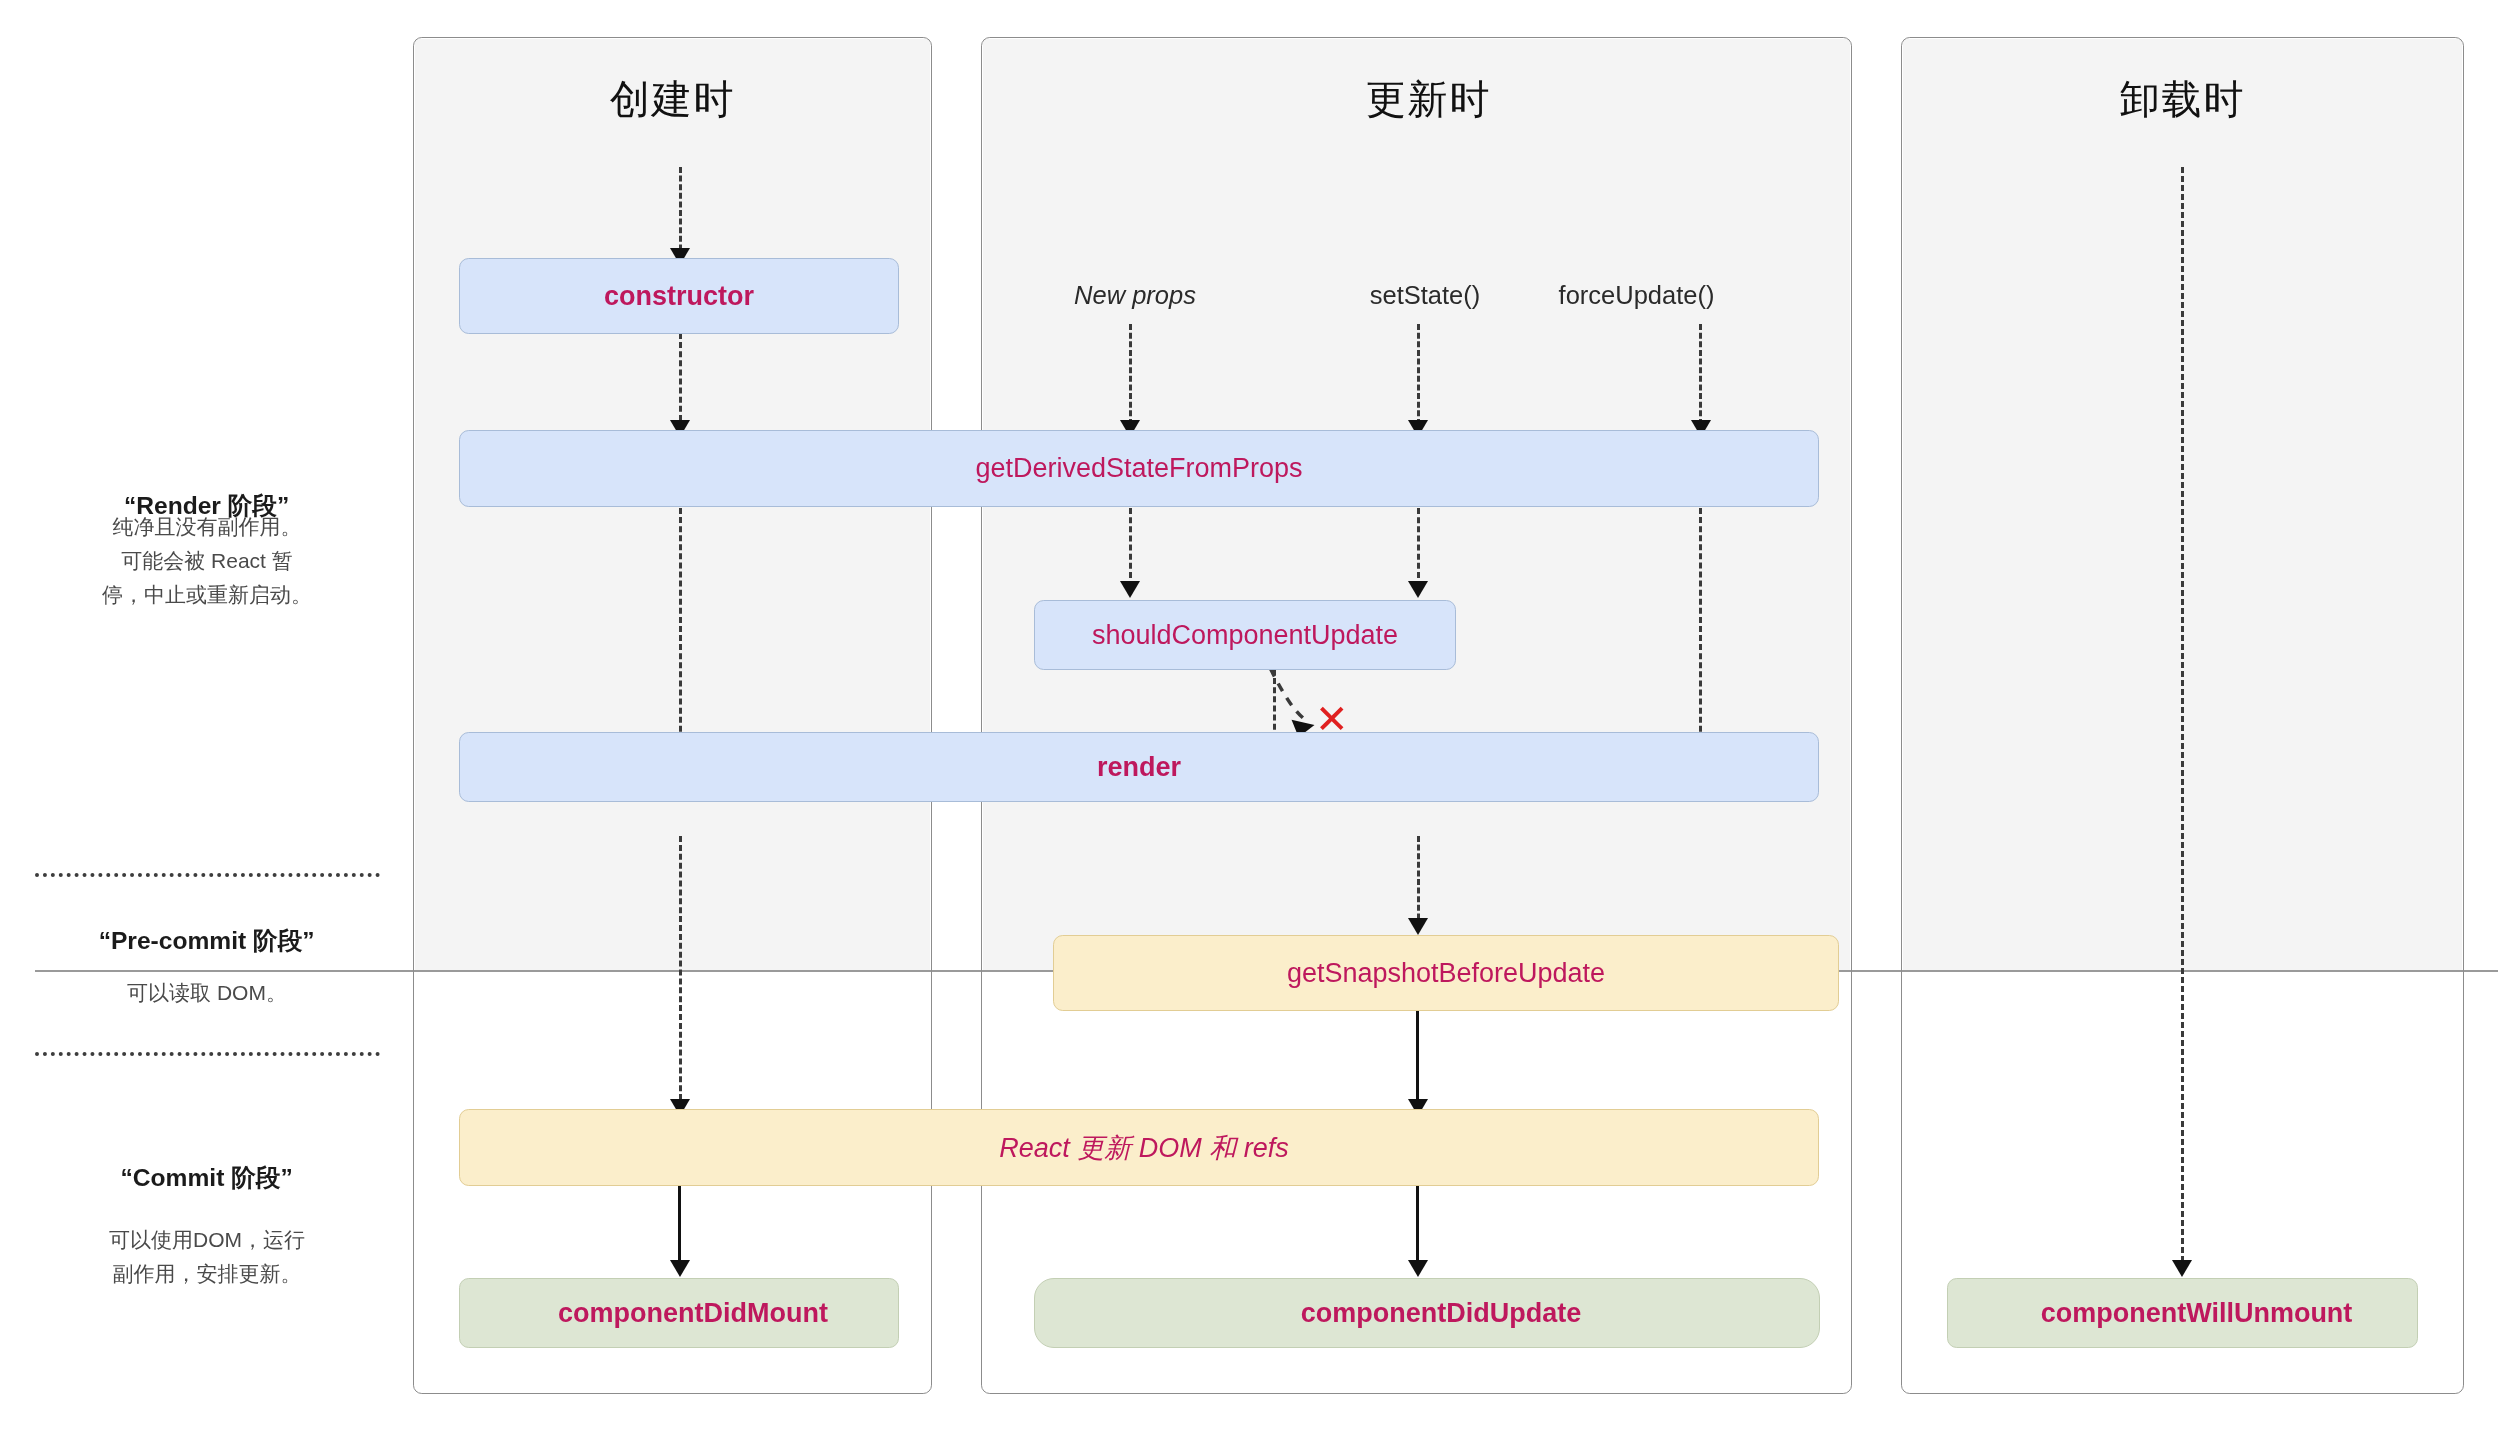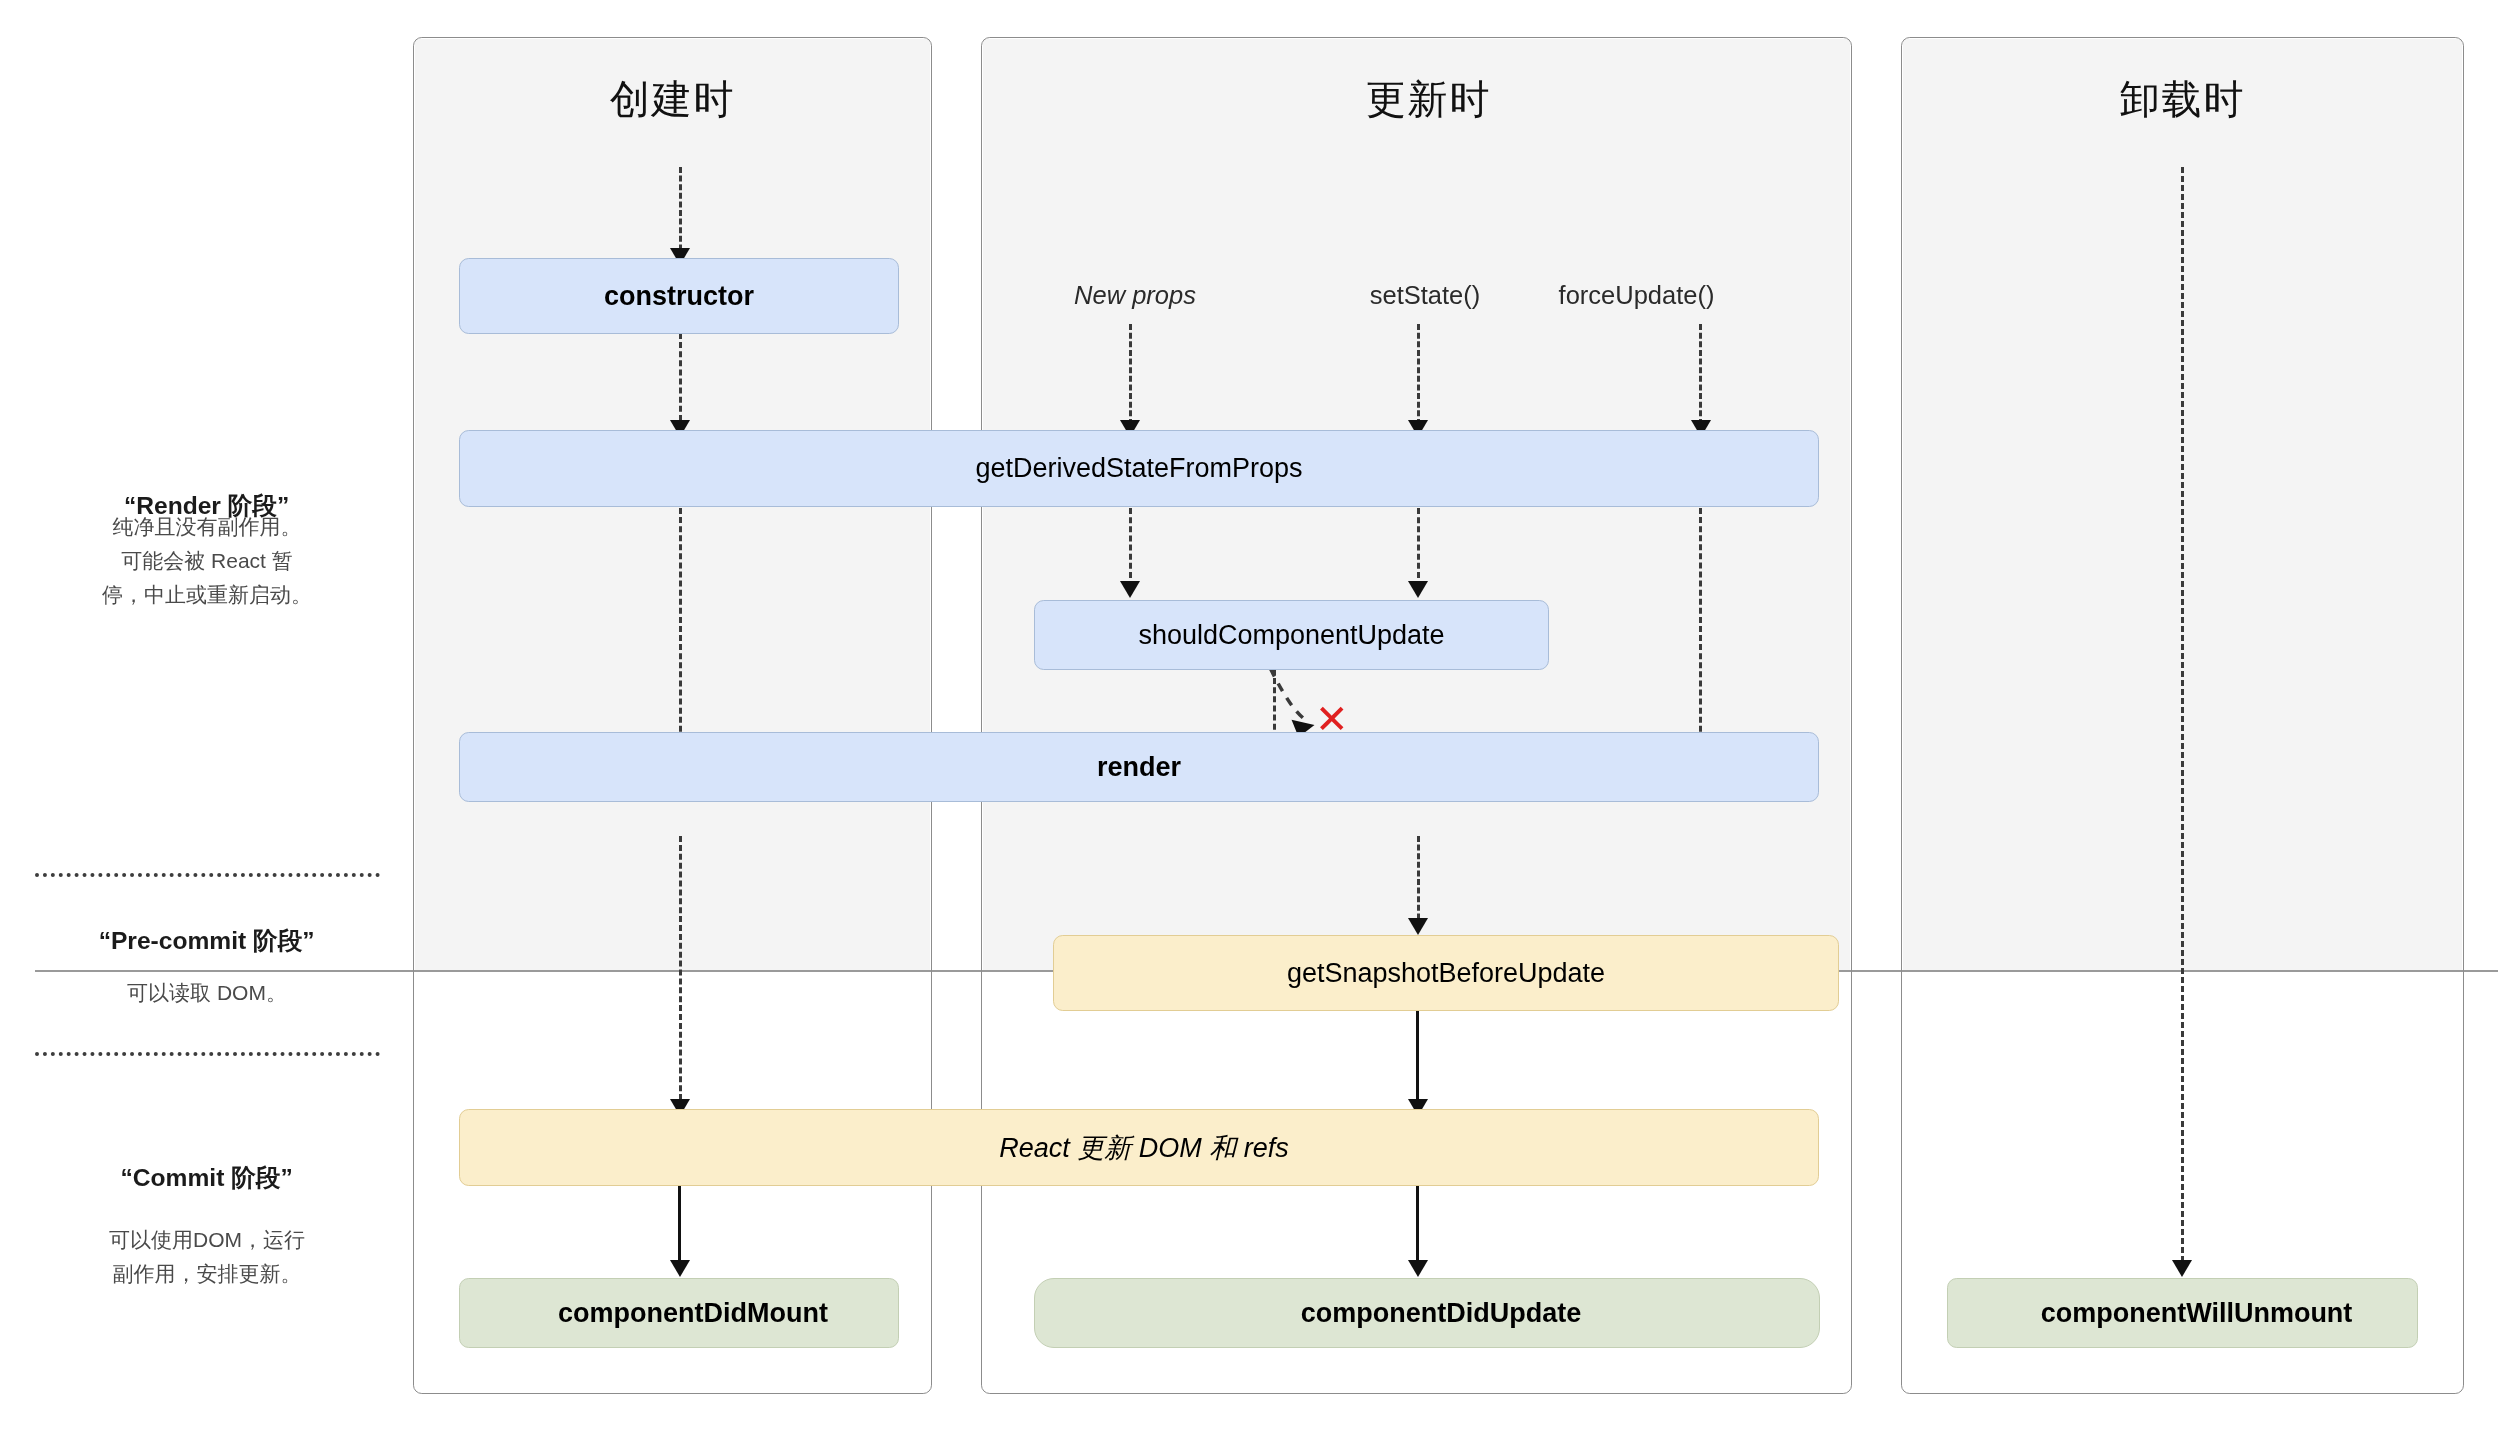--- a/index.html
+++ b/index.html
@@ -71,21 +71,21 @@
 
   
   .node {
     position: absolute;
     box-sizing: border-box;
     border-radius: 9.7px;
     display: flex;
     align-items: center;
     justify-content: center;
     font-size: 27px;
-    color: #000000;
+    color: #be185d;
     text-align: center;
     white-space: nowrap;
   }
   .node.blue {
     background: #d7e4fa;
     border: 1.8px solid #a8bcd8;
   }
   .node.yellow {
     background: #fbeecb;
     border: 1.8px solid #e2cd94;
@@ -226,21 +226,21 @@
   <div class="solid-line" style="left:1416px; top:1186px; height:84px;"></div>
   <div class="arrowhead" style="left:1408px; top:1260px;"></div>
 
   <div class="dashed-line" style="left:2181px; top:167px; height:1095px;"></div>
   <div class="arrowhead" style="left:2172px; top:1260px;"></div>
 
   <div class="node blue bold" style="left:459px; top:258px; width:440px; height:76px;">constructor</div>
 
   <div class="node blue" style="left:459px; top:430px; width:1360px; height:77px;">getDerivedStateFromProps</div>
 
-  <div class="node blue" style="left:1034px; top:600px; width:515px; height:70px;">shouldComponentUpdate</div>
+  <div class="node blue" style="left:1034px; top:600px; width:422px; height:70px;">shouldComponentUpdate</div>
 
   <div class="node blue bold" style="left:459px; top:732px; width:1360px; height:70px;">render</div>
 
   <div class="node yellow" style="left:1034px; top:935px; width:786px; height:76px;margin-left:19px;">getSnapshotBeforeUpdate</div>
 
   <div class="node yellow italic" style="left:459px; top:1109px; width:1360px; height:77px;padding-left:10px;">React 更新 DOM 和 refs</div>
 
   <div class="node green bold" style="left:459px; top:1278px; width:440px; height:70px;">componentDidMount</div>
 
   <div class="node green bold" style="left:1034px; top:1278px; width:786px; height:70px;border-radius:20px;">componentDidUpdate</div>

